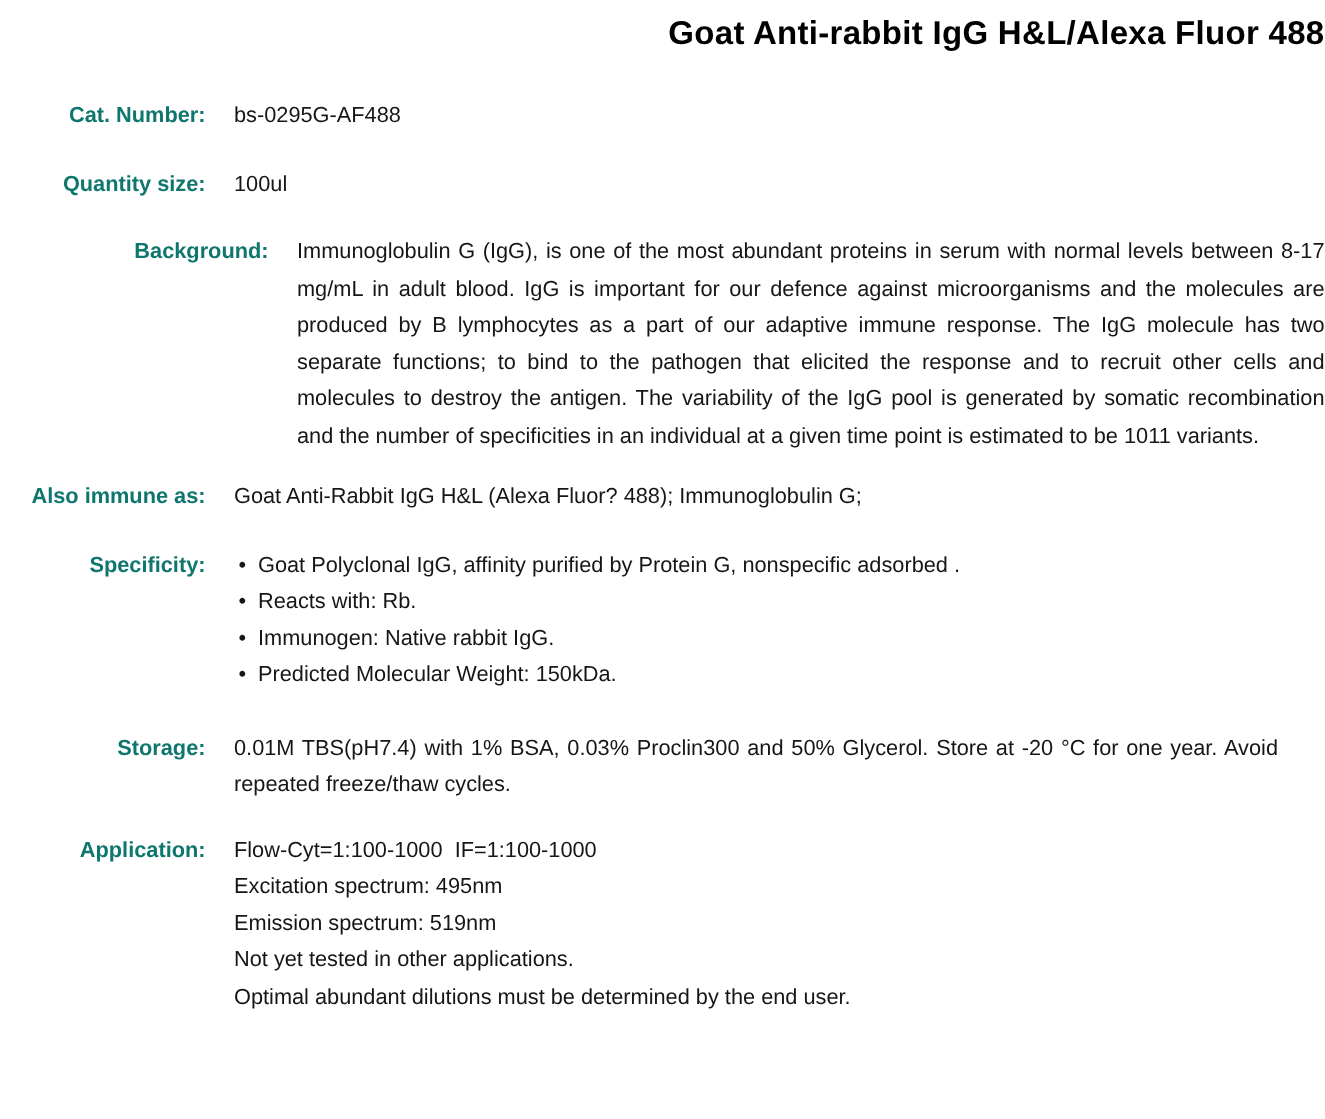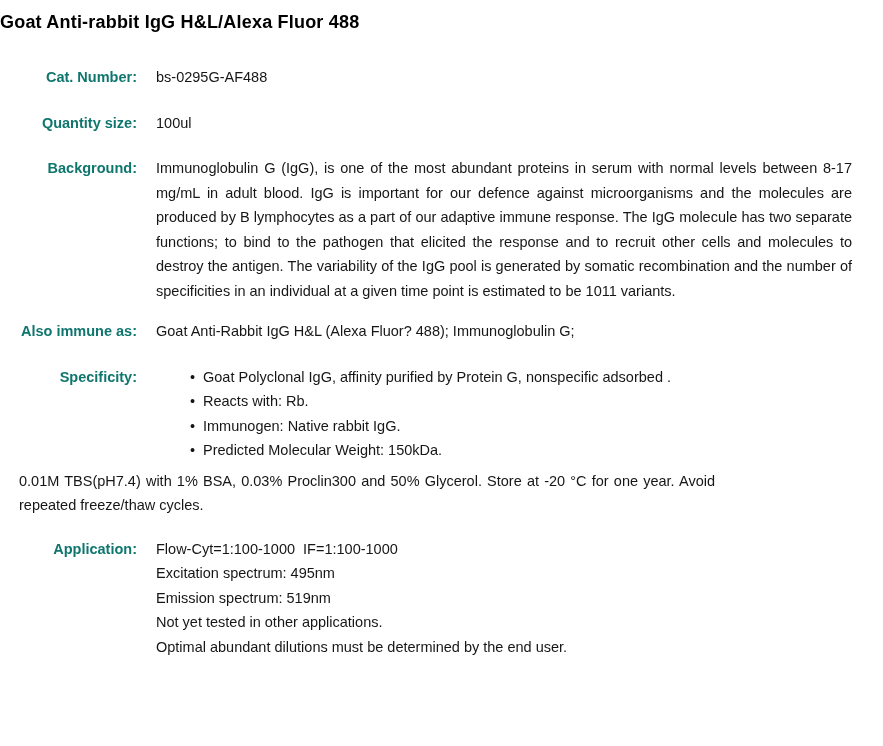--- a/index.html
+++ b/index.html
@@ -13,22 +13,22 @@
     background: #ffffff;
     font-family: "Liberation Sans", sans-serif;
     color: #161616;
     font-size: 14.5px;
     overflow: hidden;
     box-sizing: border-box;
     padding-top: 10px;
   }
   .title {
     margin: 0 0 31px 0;
-    text-align: left;
-    font-size: 18px;
+    text-align: right;
+    font-size: 22px;
     font-weight: 700;
     color: #000000;
     line-height: 24px;
     letter-spacing: 0.2px;
   }
   .row {
     display: flex;
     margin-bottom: 21px;
   }
   .label {
@@ -40,22 +40,22 @@
     line-height: 24.5px;
   }
   .value {
     margin-left: 19px;
     width: 696px;
     line-height: 24.5px;
   }
   .justify {
     text-align: justify;
   }
-  .row-background { margin-bottom: 16px; }
-  .row-specificity { margin-bottom: 6px; justify-content: space-between; }
+  .row-background { margin-bottom: 16px; padding-left: 42px; }
+  .row-specificity { margin-bottom: 24px; }
   .row-storage { margin-bottom: 19px; }
   .bullet-item {
     display: flex;
     line-height: 24.5px;
   }
   .bullet {
     flex: 0 0 16px;
     width: 16px;
     padding-left: 3px;
     box-sizing: border-box;
@@ -108,20 +108,21 @@
         <span class="bullet-text">Immunogen: Native rabbit IgG.</span>
       </div>
       <div class="bullet-item">
         <span class="bullet">•</span>
         <span class="bullet-text">Predicted Molecular Weight: 150kDa.</span>
       </div>
     </div>
   </div>
 
   <div class="row row-storage">
+    <div class="label">Storage:</div>
     <div class="value justify">0.01M TBS(pH7.4) with 1% BSA, 0.03% Proclin300 and 50% Glycerol. Store at -20 °C for one year. Avoid repeated freeze/thaw cycles.</div>
   </div>
 
   <div class="row">
     <div class="label">Application:</div>
     <div class="value">
       <div class="app-line">Flow-Cyt=1:100-1000&nbsp; IF=1:100-1000</div>
       <div class="app-line">Excitation spectrum: 495nm</div>
       <div class="app-line">Emission spectrum: 519nm</div>
       <div class="app-line">Not yet tested in other applications.</div>

